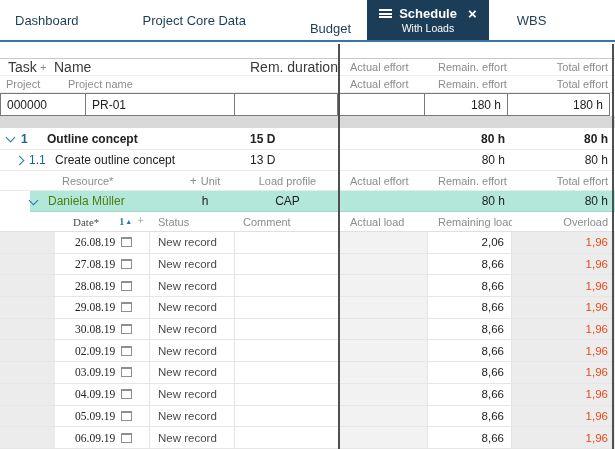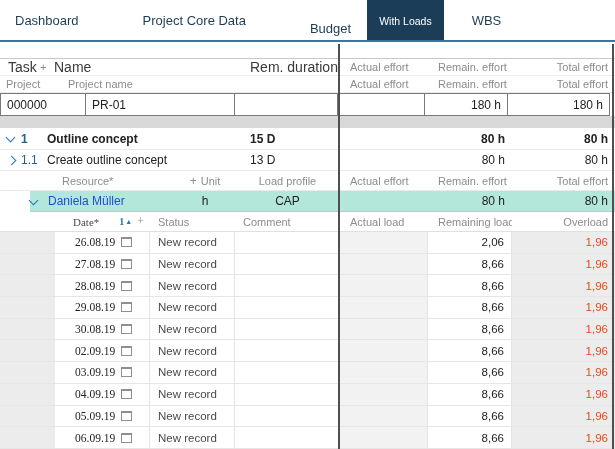--- a/index.html
+++ b/index.html
@@ -48,38 +48,38 @@
         padding:0 6px;box-sizing:border-box;margin-left:-1px;overflow:hidden;white-space:nowrap;}
   .ibox:first-child{margin-left:0;}
   .i1{width:86px;}.i2{width:150px;}.i3{width:104px;}
   .ibox.ar{justify-content:flex-end;}
 
   .band{height:12px;background:#d9d9d9;}
 
   
   .trow{border-bottom:1px solid #ebebeb;}
   .t1{height:22px;font-weight:bold;padding-left:7px;}
-  .t2{height:21px;padding-left:7px;}
+  .t2{height:21px;padding-left:15px;}
   .chev{width:14px;display:flex;align-items:center;flex:none;}
   .chev i{display:block;width:6px;height:6px;border-right:1.5px solid #2277b2;border-bottom:1.5px solid #2277b2;}
   .chev.down i{transform:rotate(45deg);margin-top:-2px;}
   .chev.right i{transform:rotate(-45deg);margin-left:1px;}
   .num{width:26px;color:#1c6391;flex:none;}
   .tname{flex:1;}
   .tdur{width:90px;flex:none;}
 
   
   .rhrow{height:20px;color:#8c8c8c;font-size:11px;border-bottom:1px solid #ebebeb;}
   .r-res{width:120px;padding-left:7px;}
   .r-unit{width:60px;justify-content:center;gap:4px;}
   .r-prof{width:105px;justify-content:center;}
   .tealrow{height:21px;}
   .teal-spacer{width:30px;height:100%;background:#fff;flex:none;}
   .tealbody{display:flex;align-items:center;height:100%;flex:1;background:#b2e7d9;border-bottom:1px solid #9adcc9;box-sizing:border-box;}
-  .res-name{width:131px;padding-left:4px;color:#1d4ed8;}
+  .res-name{width:131px;padding-left:4px;color:#4d7c0f;}
 
   
   .lhrow{height:20px;color:#8c8c8c;font-size:11px;border-bottom:1px solid #e0e0e0;}
   .lh-date{justify-content:space-between;padding:0 6px 0 18px;}
   .lh-date .left{color:#4a4a4a;}
   .sort-group{display:flex;align-items:center;gap:5px;}
   .sort-icon{color:#2277b2;font-size:10px;display:flex;align-items:center;gap:1px;font-weight:bold;}
   .sort-icon .tri{font-size:7px;}
   .plus-icon{color:#8c8c8c;font-size:12px;}
   .lh-status{padding-left:8px;}
@@ -103,20 +103,29 @@
 </head>
 <body>
 
 <div class="app">
 
   <div class="tabbar">
     <div class="tab tab-dashboard">Dashboard</div>
     <div class="tab tab-pcd">Project Core Data</div>
     <div class="tab tab-budget">Budget</div>
     <div class="tab active">
+      <div class="tab-main">
+        <span class="hamburger-icon">
+            <i></i>
+            <i></i>
+            <i></i>
+          </span>
+        <span>Schedule</span>
+        <span class="close-icon">×</span>
+      </div>
       <div class="tab-sub">With Loads</div>
     </div>
     <div class="tab tab-wbs">WBS</div>
   </div>
   <div class="blue-line"></div>
   <div class="gap"></div>
 
   <div class="row hrow hrow1">
     <div class="cell h-task dark">Task</div>
     <div class="cell h-plus">+</div>

